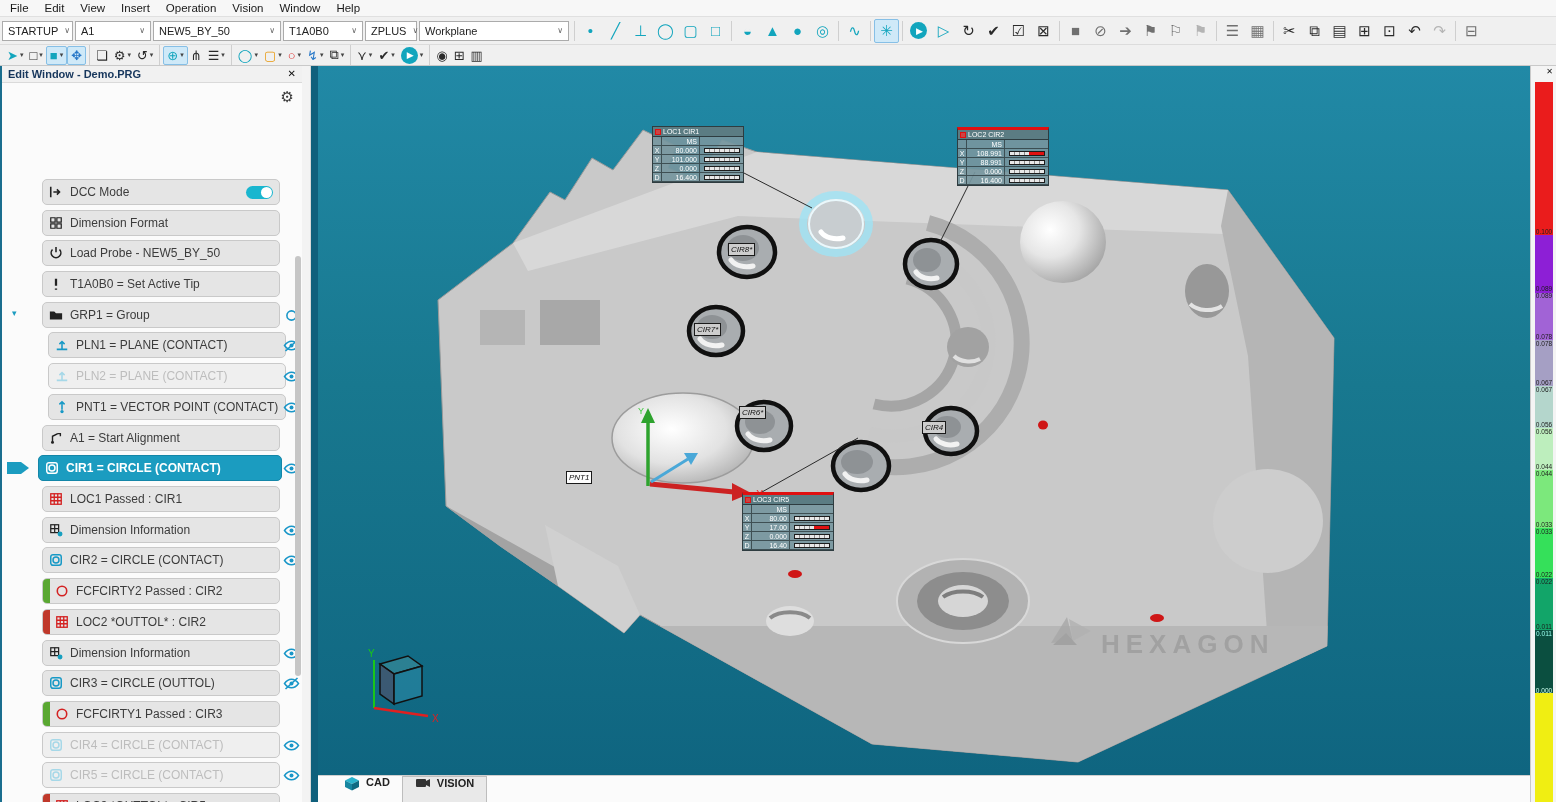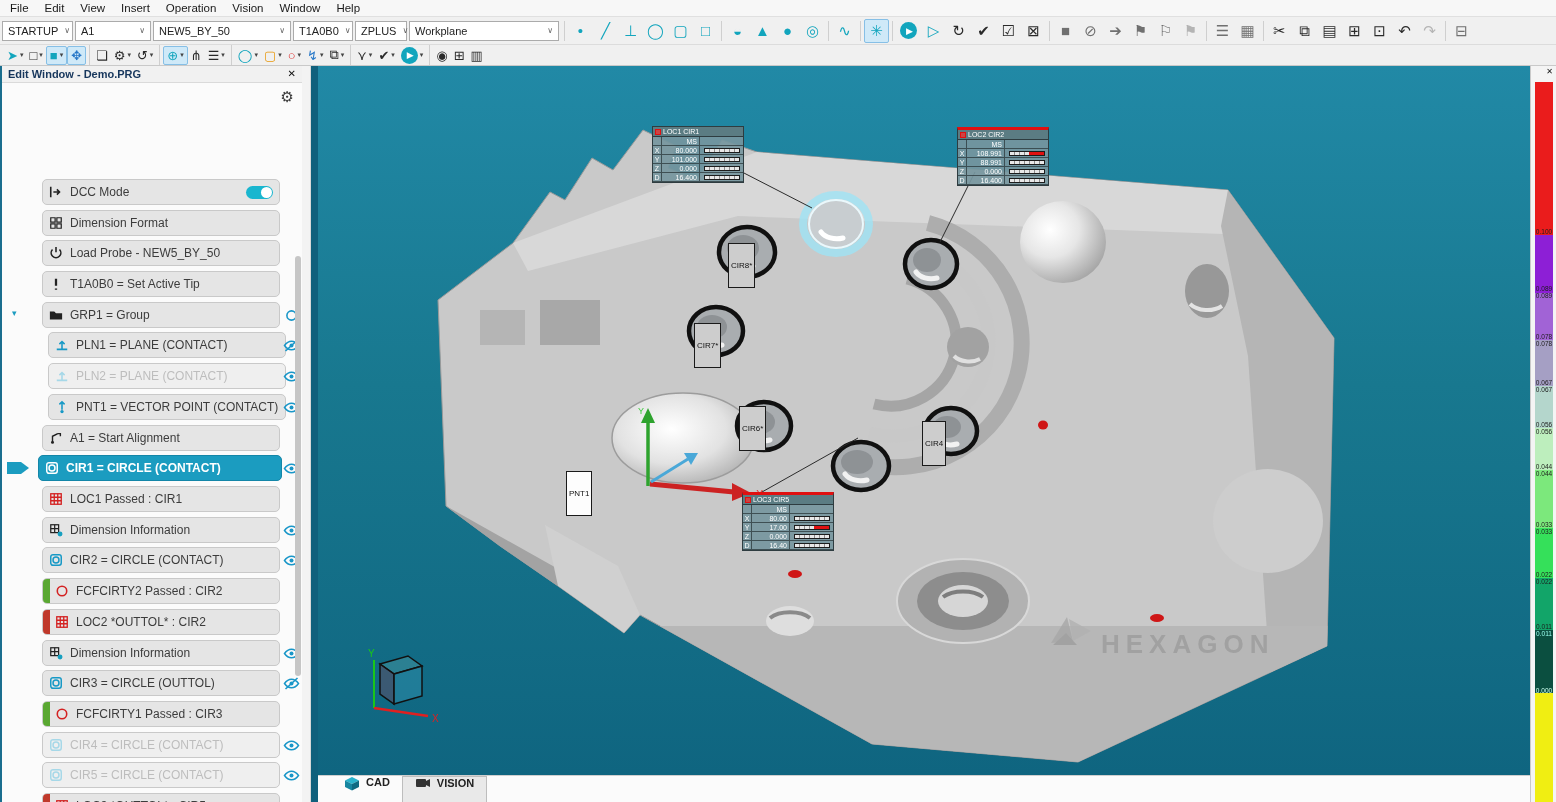--- a/index.html
+++ b/index.html
@@ -7,21 +7,21 @@
   #root { position:relative; width:1556px; height:802px; overflow:hidden; background:#f2f2f2; }
 
   
   #menubar { position:absolute; left:0; top:0; width:1556px; height:17px; background:#f7f7f7; border-bottom:1px solid #e0e0e0; display:flex; align-items:center; padding-left:2px; }
   .menu-item { font-size:11.5px; color:#1a1a1a; padding:0 8px; line-height:16px; }
 
   
   #tb1 { position:absolute; left:0; top:17px; width:1556px; height:28px; background:#f0f0f0; border-bottom:1px solid #dcdcdc; display:flex; align-items:center; padding-left:2px; }
   .combo { height:20px; border:1px solid #ababab; background:#fff; display:flex; align-items:center; padding:0 5px; font-size:11px; color:#222; margin-right:2px; }
   .combo .chev { margin-left:auto; font-size:8px; color:#666; padding-left:6px; }
-  .cw1{width:71px}.cw2{width:76px}.cw3{width:138px}.cw4{width:60px}.cw5{width:52px}.cw6{width:150px}
+  .cw1{width:71px}.cw2{width:76px}.cw3{width:128px}.cw4{width:80px}.cw5{width:52px}.cw6{width:150px}
   .ib { width:25px; height:24px; display:flex; align-items:center; justify-content:center; font-size:15px; color:#555; flex:0 0 auto; }
   .ib.teal{color:#12a5bd}.ib.dark{color:#2a2a2a}.ib.gray{color:#707070}.ib.lite{color:#b4b4b4}
   .ib.hl{background:#cfe9f8;border:1px solid #86bfe6;border-radius:2px}
   .ib.playcirc{font-size:10px}
   .playcirc b{display:flex;align-items:center;justify-content:center;width:17px;height:17px;border-radius:50%;background:#12a5bd;color:#fff;font-weight:normal;font-size:9px;padding-left:2px}
   .vsep { width:1px; height:20px; background:#cfcfcf; margin:0 3px; flex:0 0 auto; }
 
   
   #tb2 { position:absolute; left:0; top:45px; width:1556px; height:21px; background:#f0f0f0; border-bottom:1px solid #c9c9c9; display:flex; align-items:center; padding-left:4px; }
   .ib2 { height:19px; display:flex; align-items:center; justify-content:center; padding:0 3px; font-size:13px; color:#2a2a2a; flex:0 0 auto; }
@@ -52,21 +52,21 @@
   .expander { position:absolute; left:10px; top:6px; font-size:9px; color:#1b9cc0; }
   .ptr { position:absolute; left:5px; top:5px; }
   #scrollthumb { position:absolute; right:1px; top:190px; width:6px; height:420px; background:#c6c6c6; border-radius:3px; }
   #divider { position:absolute; left:310px; top:66px; width:8px; height:736px; background:#10607c; border-left:1px solid #d8d8d8; }
   #scrolltrack { position:absolute; left:302px; top:66px; width:8px; height:736px; background:#f3f3f3; }
 
   
   #viewport { position:absolute; left:318px; top:66px; width:1212px; height:709px; background:linear-gradient(180deg,#2189a6 0%,#18788f 45%,#0f6580 100%); overflow:hidden; }
 
   
-  .flabel { position:absolute; background:#cdcdcd; border:1px solid #1a1a1a; font-size:8px; line-height:11px; padding:16px 2px; color:#111; }
+  .flabel { position:absolute; background:#cdcdcd; border:1px solid #1a1a1a; font-size:8px; line-height:11px; padding:0 2px; color:#111;font-style:italic; }
   .flabel.white { background:#fdfdfd; }
 
   
   .mtable { position:absolute; width:92px; background:rgba(118,150,158,0.92); border:1px solid #2e3c40; color:#fff; font-size:7px; }
   .mtable.oot { border-top:3px solid #e01010; }
   .thead { display:flex; align-items:center; height:10px; background:rgba(90,122,130,0.95); border-bottom:1px solid #2e3c40; padding-left:1px; }
   .tico { width:6px; height:6px; border:1px solid #e01010; background:#c44; margin:0 2px 0 1px; flex:0 0 auto; }
   .tsub,.trow { display:flex; height:9px; align-items:center; border-bottom:1px solid rgba(46,60,64,0.8); }
   .taxis { width:9px; text-align:center; border-right:1px solid rgba(46,60,64,0.8); height:100%; line-height:9px; flex:0 0 auto;}
   .tval { width:38px; text-align:right; padding-right:2px; border-right:1px solid rgba(46,60,64,0.8); height:100%; line-height:9px; flex:0 0 auto;}

